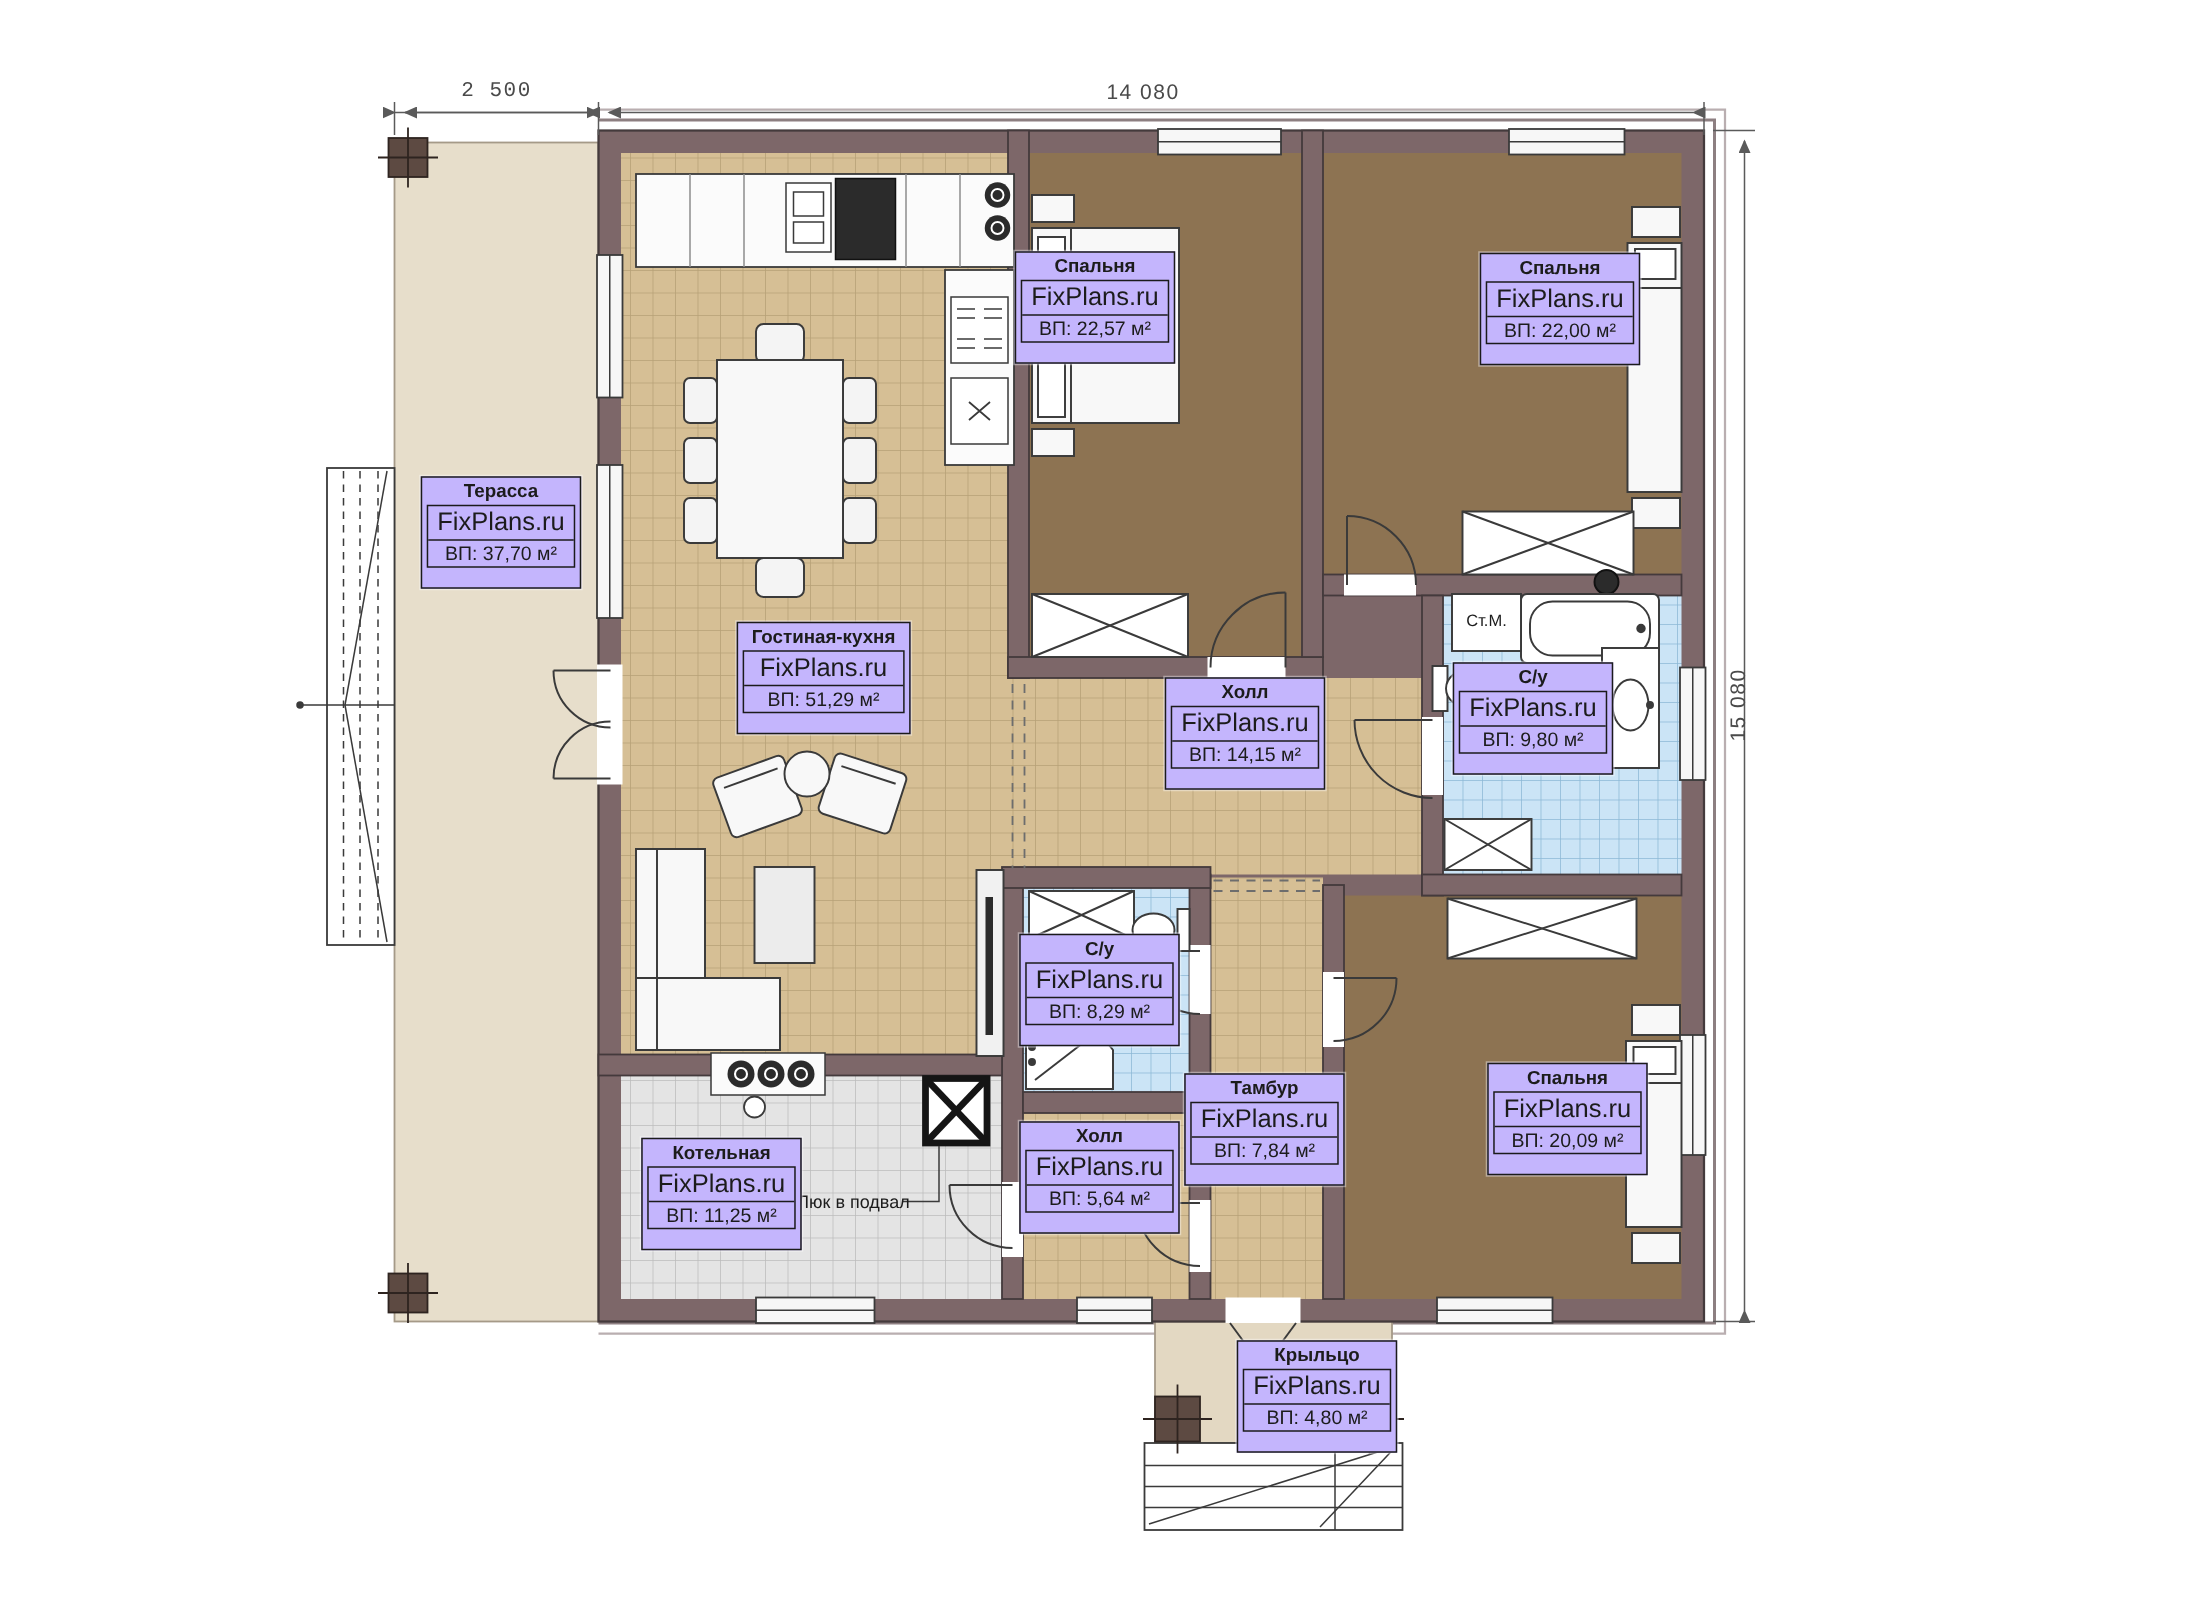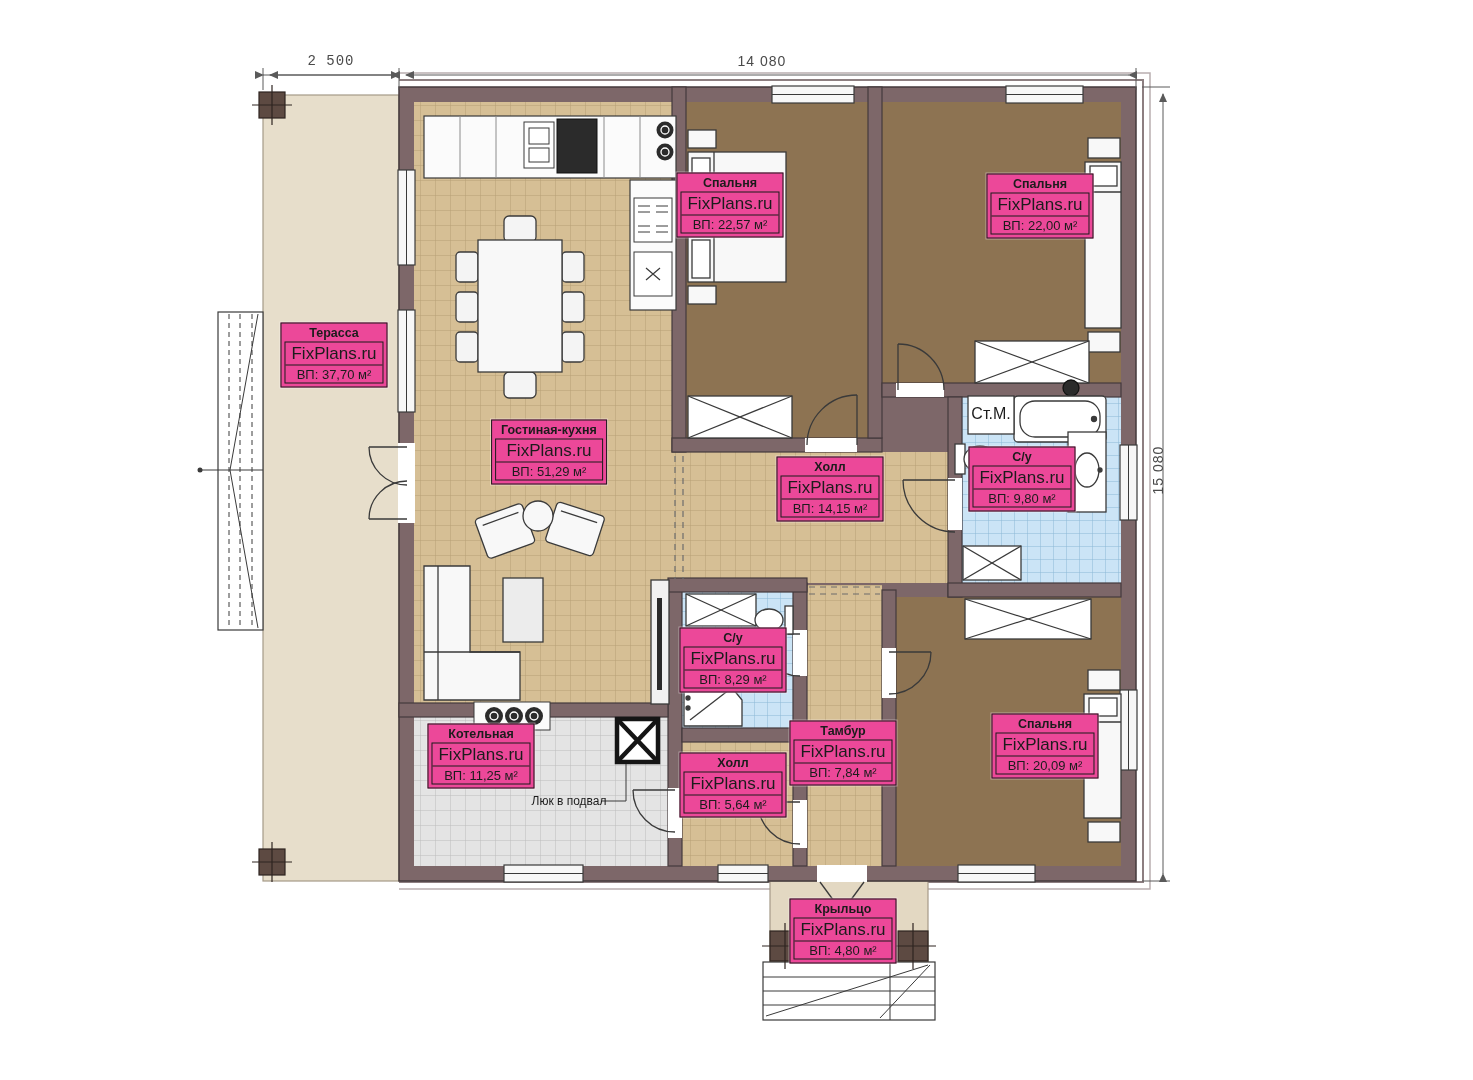--- a/index.html
+++ b/index.html
@@ -4,32 +4,32 @@
 <style>
   html,body{margin:0;padding:0;background:#ffffff;}
   #stage{
     position:relative;width:1473px;height:1080px;background:#ffffff;overflow:hidden;
     font-family:"Liberation Sans",sans-serif;color:#1c1c1c;
   }
   #plan-svg{position:absolute;left:0;top:0;}
   .overlay{position:absolute;left:0;top:0;width:100%;height:100%;pointer-events:none;}
   .room-label{
     position:absolute;transform:translate(-50%,-50%);
-    background:#ec4899;border:1.6px solid #1b1b1b;
-    text-align:center;padding:2px 3px 3px;white-space:nowrap;z-index:5;
+    background:#c4b5fd;border:1.6px solid #1b1b1b;
+    text-align:center;padding:2px 3px 13px;white-space:nowrap;z-index:5;
     box-shadow:0 0 0 1px rgba(255,255,255,.4);
   }
   .room-label .name{font-weight:700;font-size:12.5px;padding:0 6px 2px;}
   .room-label .inner{border:1.4px solid #1b1b1b;}
   .room-label .brand{font-size:17px;padding:1px 6px;border-bottom:1.4px solid #1b1b1b;}
   .room-label .area{font-size:13px;padding:1px 6px;}
   .free-text{position:absolute;transform:translate(-50%,-50%);font-size:12px;white-space:nowrap;}
   .dim-text{position:absolute;transform:translate(-50%,-50%);font-size:14px;color:#4a4a4a;white-space:nowrap;letter-spacing:1px;}
   .dim-text.vert{transform:translate(-50%,-50%) rotate(-90deg);}
-  .stm-text{position:absolute;transform:translate(-50%,-50%);font-size:16px;white-space:nowrap;}
+  .stm-text{position:absolute;transform:translate(-50%,-50%);font-size:11px;white-space:nowrap;}
 </style>
 </head>
 <body>
 
 <div id="stage">
 
 <svg id="plan-svg" width="1473" height="1080" viewBox="0 0 1473 1080">
   <defs>
     <pattern id="pTan" width="15" height="15" patternUnits="userSpaceOnUse">
       <rect width="15" height="15" fill="#d6bf95"></rect>
@@ -454,37 +454,37 @@
   </div>
 
   <div class="room-label" style="left:733px;top:785px;">
     <div class="name">Холл</div>
     <div class="inner">
           <div class="brand">FixPlans.ru</div>
     <div class="area">ВП: 5,64 м²</div>
         </div>
   </div>
 
-  <div class="room-label" style="left:481px;top:756px;text-align:center;">
+  <div class="room-label" style="left:481px;top:796px;text-align:center;">
     <div class="name">Котельная</div>
     <div class="inner">
           <div class="brand">FixPlans.ru</div>
     <div class="area">ВП: 11,25 м²</div>
         </div>
   </div>
 
   <div class="room-label" style="left:1045px;top:746px;">
     <div class="name">Спальня</div>
     <div class="inner">
           <div class="brand">FixPlans.ru</div>
     <div class="area">ВП: 20,09 м²</div>
         </div>
   </div>
 
-  <div class="room-label" style="left:843px;top:931px;">
+  <div class="room-label" style="left:878px;top:931px;">
     <div class="name">Крыльцо</div>
     <div class="inner">
           <div class="brand">FixPlans.ru</div>
     <div class="area">ВП: 4,80 м²</div>
         </div>
   </div>
 
   <div class="free-text" style="left:569px;top:801px;">Люк в подвал</div>
   <div class="stm-text" style="left:991px;top:414px;">Ст.М.</div>
 </div>

